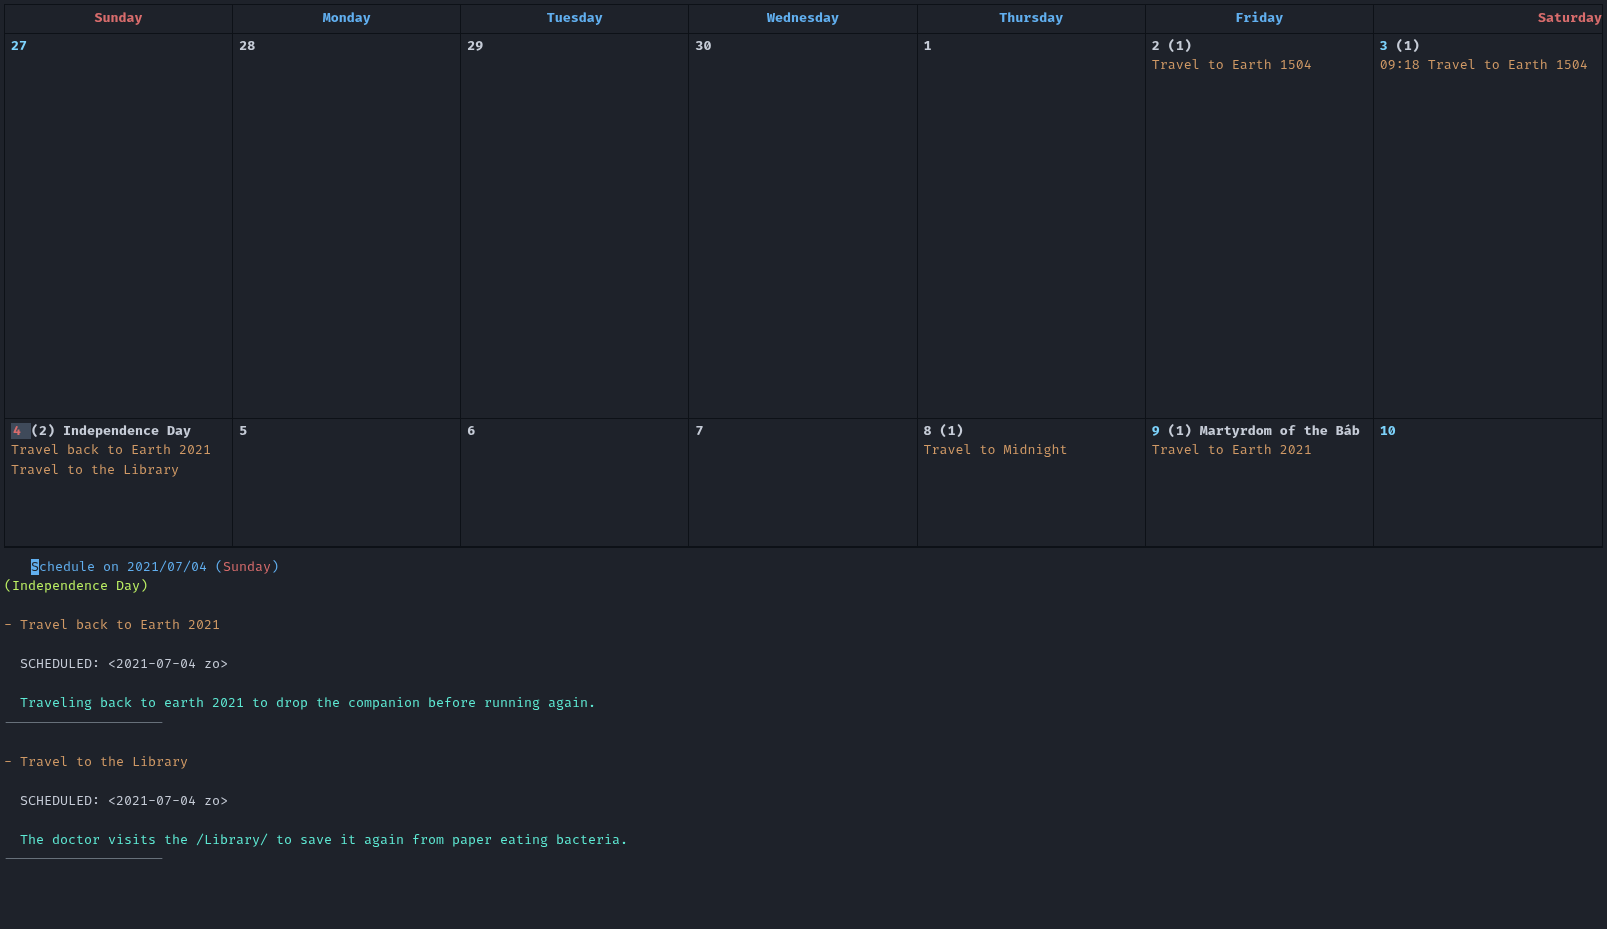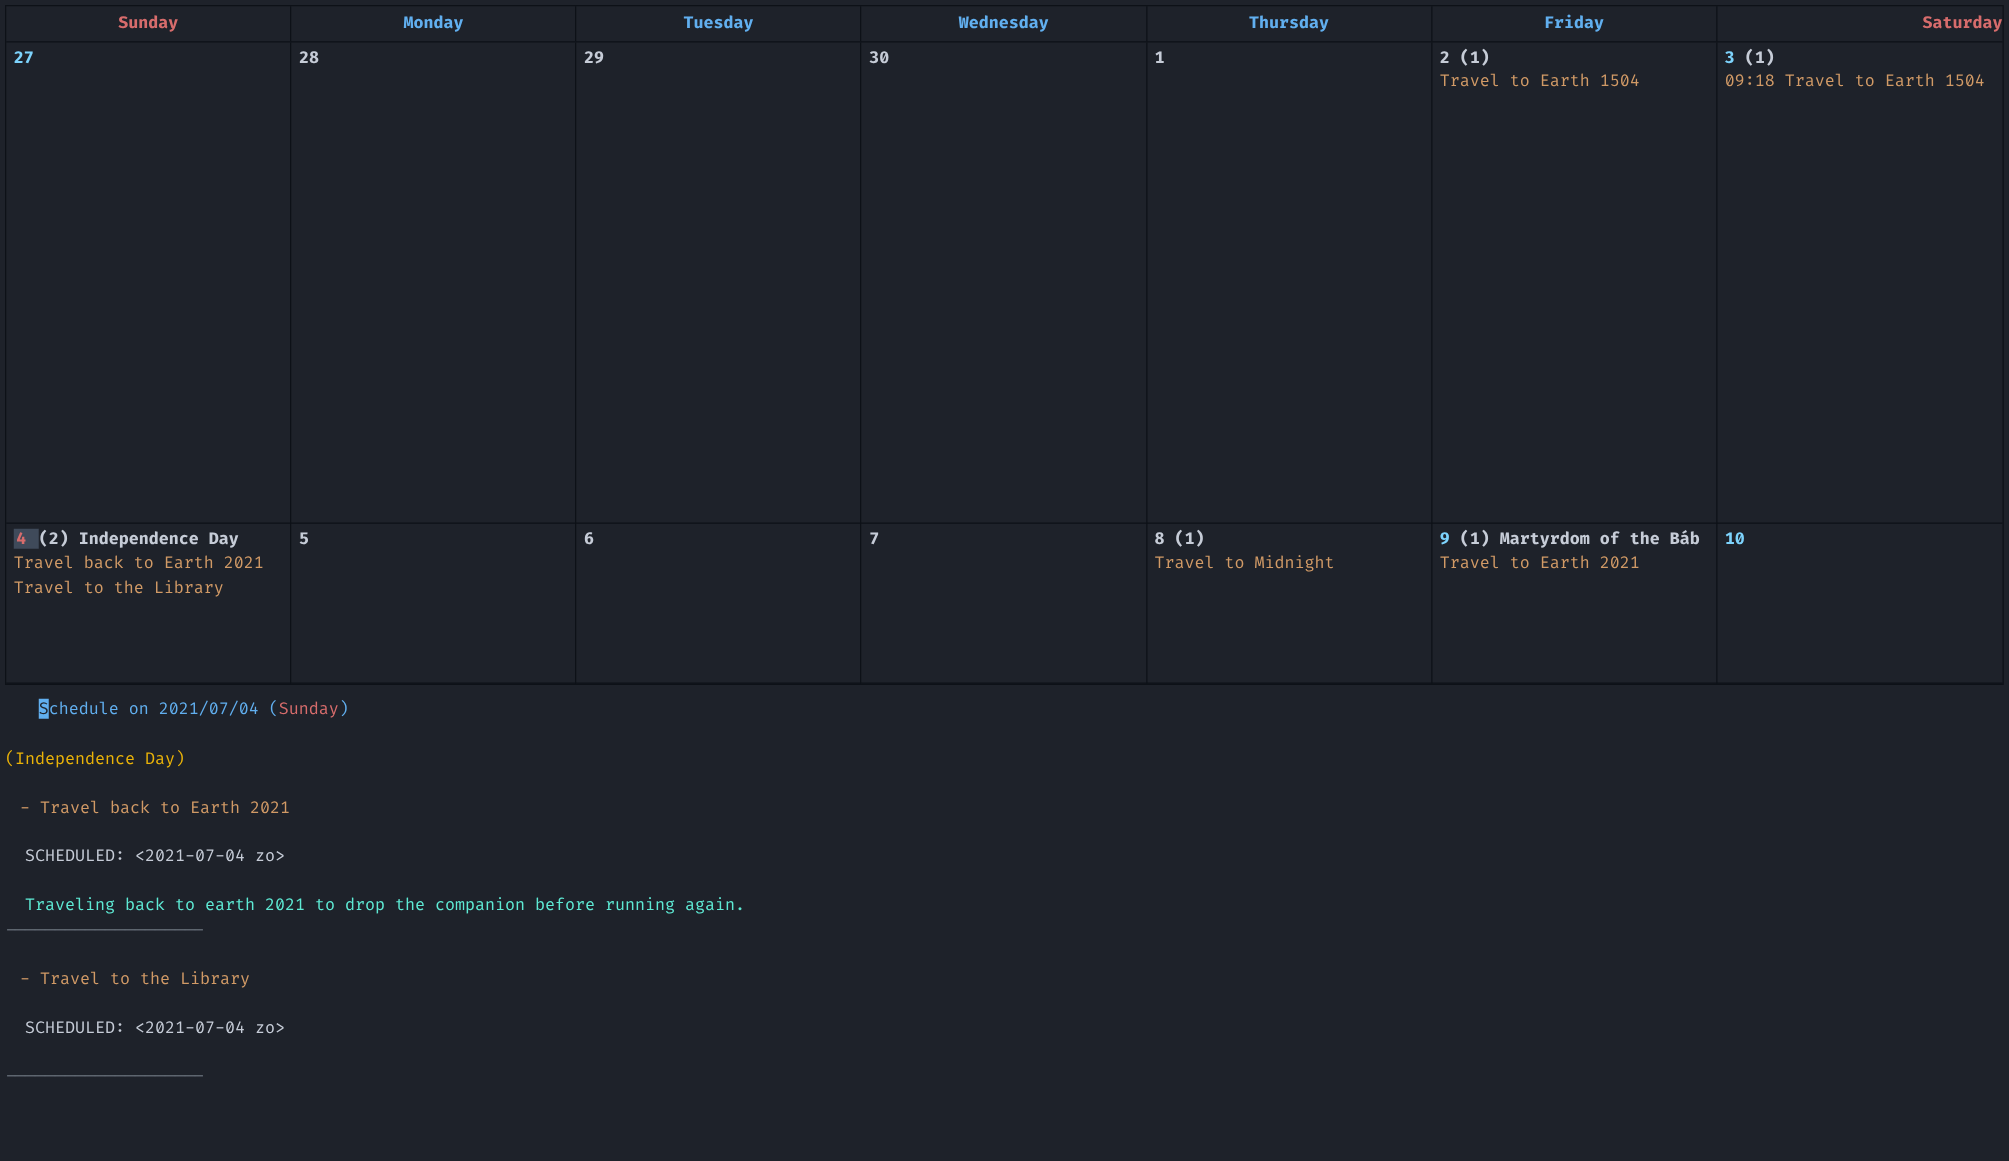--- a/index.html
+++ b/index.html
@@ -67,22 +67,22 @@
   .schedule {
     padding: 6px 4px;
     font-size: 13px;
   }
   .sched-title { color: #61afef; padding-left: 27px; }
   .sched-title .cursor-S {
     background: #61afef;
     color: #1e222a;
   }
   .sched-title .weekend-label { color: #d76c6c; }
-  .sched-sub { color: #eab308; margin-top: 21px; }
-  .sched-item { color: #d19a66; margin-left: 12px; }
+  .sched-sub { color: #bef264; }
+  .sched-item { color: #d19a66; }
   .sched-body { color: #5eead4; padding-left: 2ch; }
   .sched-label { color: #c6ccd7; padding-left: 2ch; }
   .divider { color: #6a737d; }
 </style>
 </head>
 <body>
 
 <div class="calendar">
   <div class="cal-header-row" id="cal-header-row">
       <div class="cal-header weekend">Sunday</div>
@@ -160,15 +160,16 @@
       <div>&nbsp;</div>
       <div class="sched-label">SCHEDULED: &lt;2021-07-04 zo&gt;</div>
       <div>&nbsp;</div>
       <div class="sched-body">Traveling back to earth 2021 to drop the companion before running again.</div>
       <div class="divider">--------------------</div>
       <div>&nbsp;</div>
       <div class="sched-item">- Travel to the Library</div>
       <div>&nbsp;</div>
       <div class="sched-label">SCHEDULED: &lt;2021-07-04 zo&gt;</div>
       <div>&nbsp;</div>
+      <div class="sched-body">The doctor visits the /Library/ to save it again from paper eating bacteria.</div>
       <div class="divider">--------------------</div>
     </div>
 </div>
 
 </body></html>

